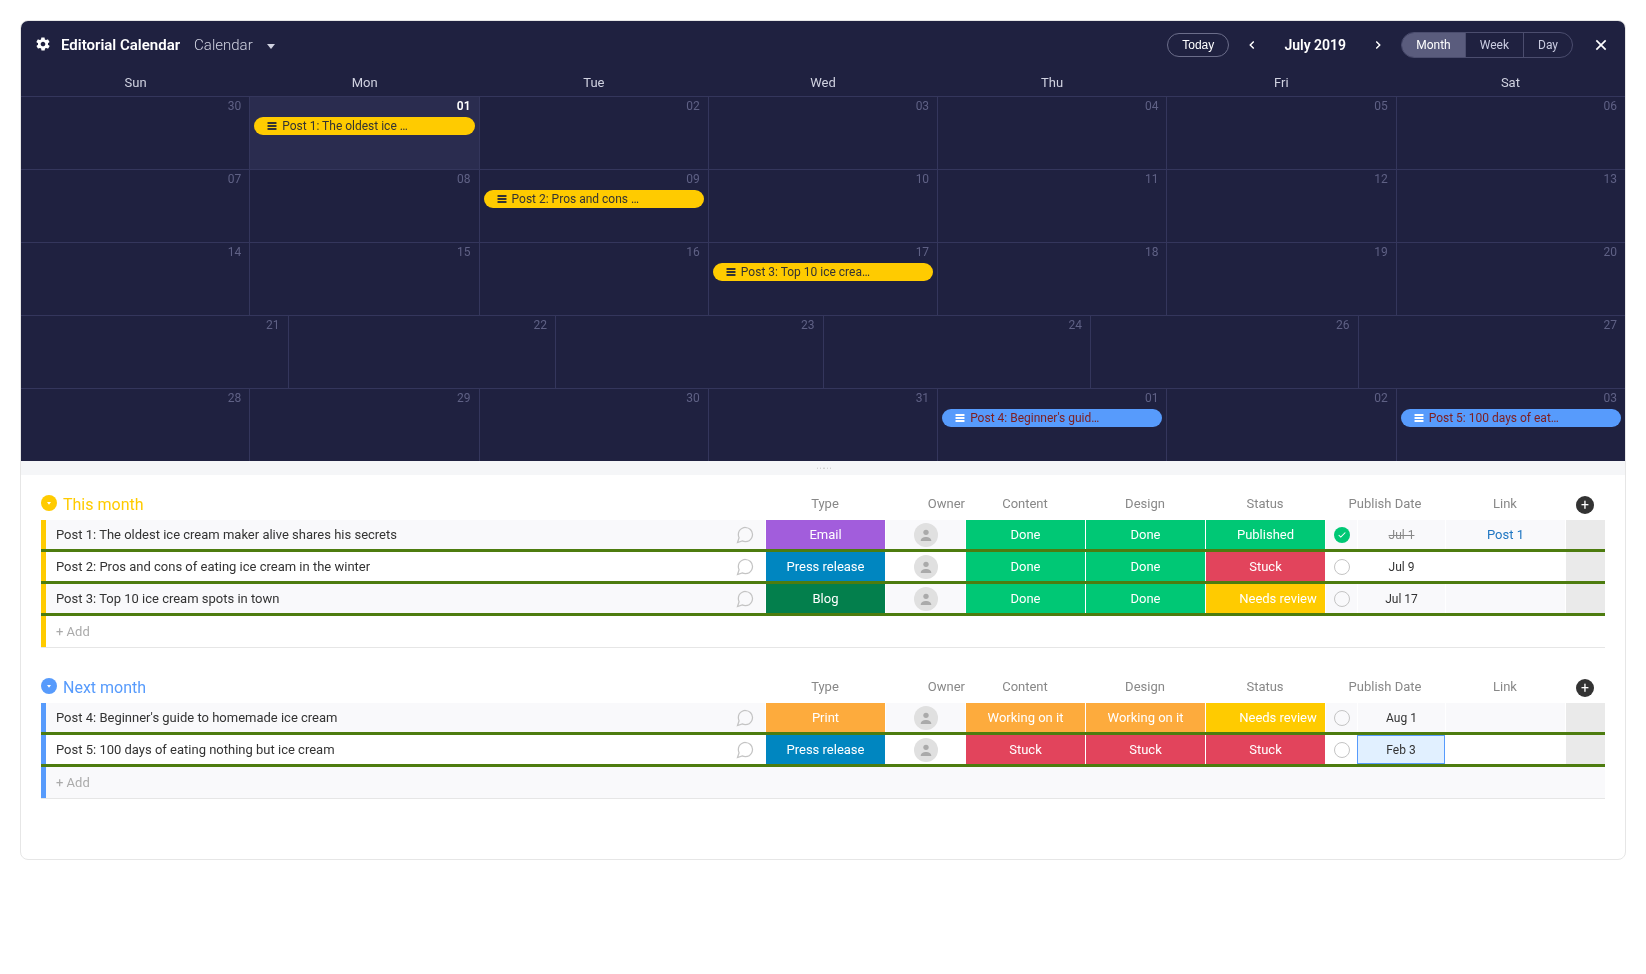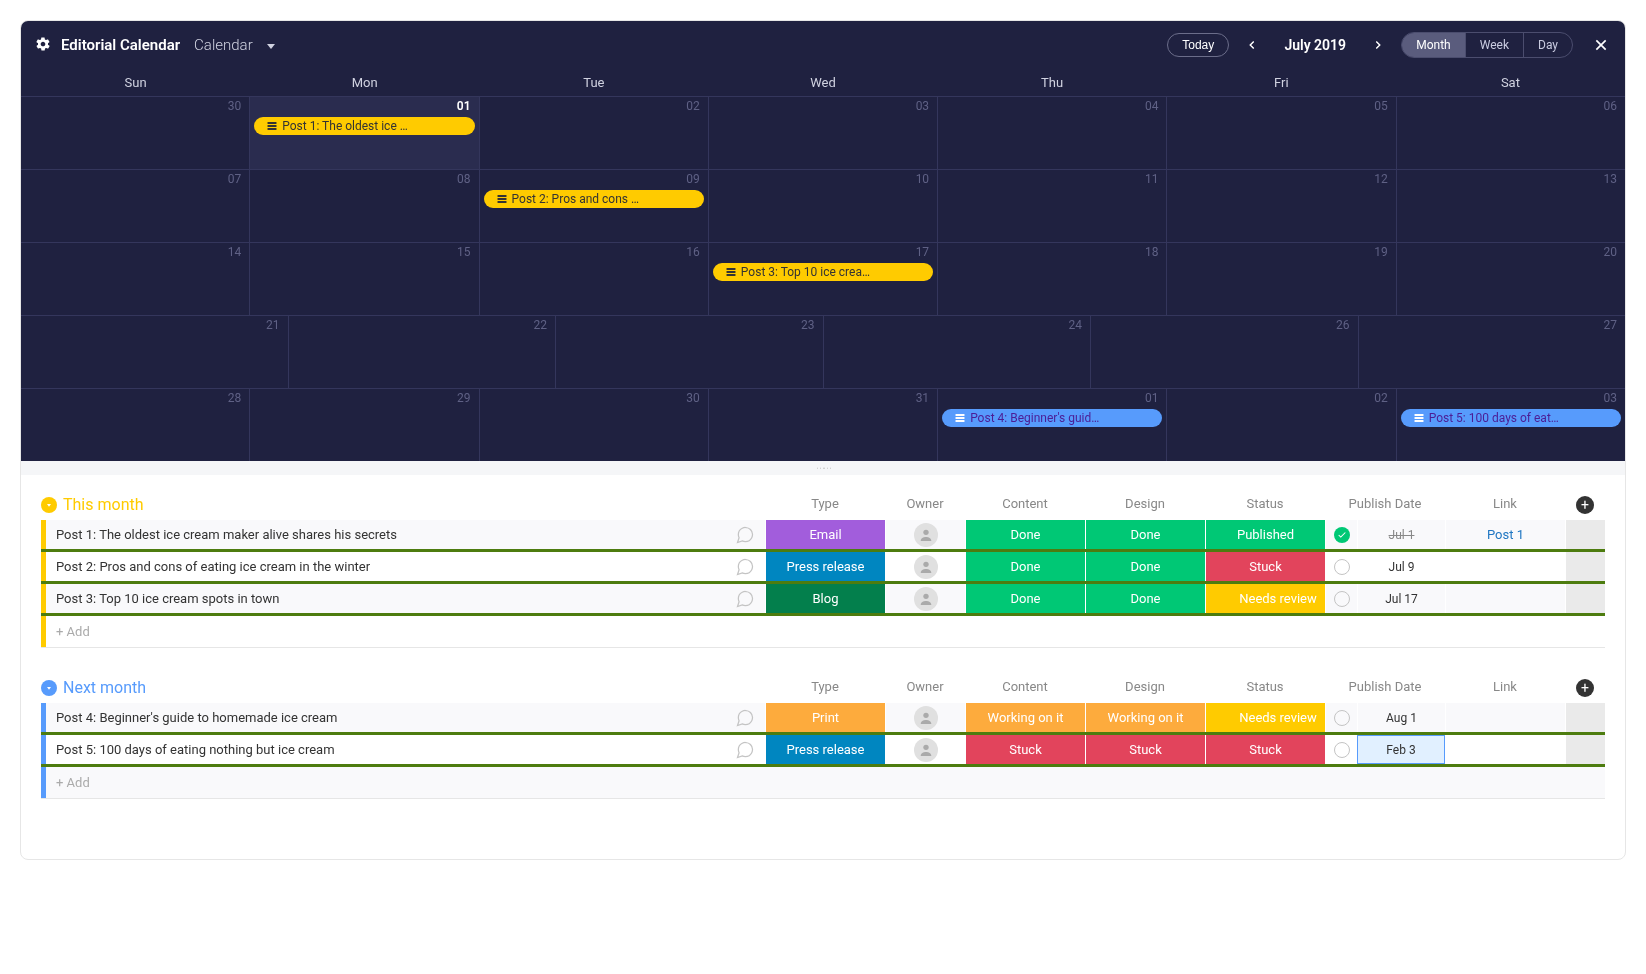--- a/index.html
+++ b/index.html
@@ -31,43 +31,43 @@
 .dow { flex: 1; text-align: center; padding: 6px 16px; font-size: 13px; color: #d0d2e0; }
 .week-row { display: flex; border-bottom: 1px solid #34365c; }
 .week-row:last-child { border-bottom: none; }
 .day-cell { flex: 1; min-height: 72px; border-right: 1px solid #34365c; position: relative; padding-top: 18px; }
 .day-cell:last-child { border-right: none; }
 .day-num { position: absolute; top: 2px; right: 8px; font-size: 12px; color: #5f6185; }
 .day-num.current { color: #fff; font-weight: 600; }
 .day-cell.highlighted { background: #2a2c4f; }
 .event-pill { margin: 2px 4px; border-radius: 10px; padding: 2px 8px 2px 12px; font-size: 12px; color: #333; display: flex; align-items: center; gap: 4px; white-space: nowrap; overflow: hidden; cursor: pointer; }
 .event-pill.yellow { background: #ffcb00; }
-.event-pill.blue { background: #579bfc; color: #4c1d95; }
+.event-pill.blue { background: #579bfc; color: #7f1d1d; }
 .pill-icon { width: 12px; height: 12px; flex-shrink: 0; }
 .pill-icon svg { fill: #333; }
 .event-pill.blue .pill-icon svg { fill: #fff; }
 
 .drag-handle { height: 14px; display: flex; align-items: center; justify-content: center; background: #f5f6f8; cursor: row-resize; }
 .drag-handle::after { content: "⋯⋯"; color: #c4c4c4; letter-spacing: -2px; font-size: 9px; }
 
 
 .board { padding: 20px 20px 30px; }
 .group { margin-bottom: 30px; }
 .group-header { display: flex; align-items: center; margin-bottom: 6px; }
-.group-toggle { display: flex; align-items: center; gap: 6px; cursor: pointer; font-size: 16px; font-weight: 400; }
+.group-toggle { display: flex; gap: 6px; cursor: pointer; font-size: 16px; font-weight: 400; }
 .collapse-circle { width: 16px; height: 16px; border-radius: 50%; display: flex; align-items: center; justify-content: center; }
 .collapse-circle.yellow { background: #ffcb00; }
 .collapse-circle.blue { background: #579bfc; }
 .collapse-circle svg { fill: #fff; }
 .group-title.yellow { color: #ffcb00; }
 .group-title.blue { color: #579bfc; }
 .col-headers { display: flex; margin-left: auto; color: #888; font-size: 13px; }
 .col-h { text-align: center; }
 .col-type { width: 120px; }
-.col-owner { width: 80px; }
+.col-owner { width: 80px; text-align: right; }
 .col-content, .col-design, .col-status { width: 120px; }
 .col-date { width: 120px; }
 .col-link { width: 120px; }
 .col-add { width: 40px; text-align: center; }
 .add-col-btn { width: 18px; height: 18px; border-radius: 50%; background: #333; color: #fff; display: inline-flex; align-items: center; justify-content: center; font-size: 14px; cursor: pointer; }
 
 .row { display: flex; align-items: stretch; background: #fff; border-bottom: 3px solid #4d7c0f; min-height: 32px; }
 .row:nth-child(even) { background: #f9f9fb; }
 .row-color { width: 5px; align-self: stretch; }
 .row-color.yellow { background: #ffcb00; }

